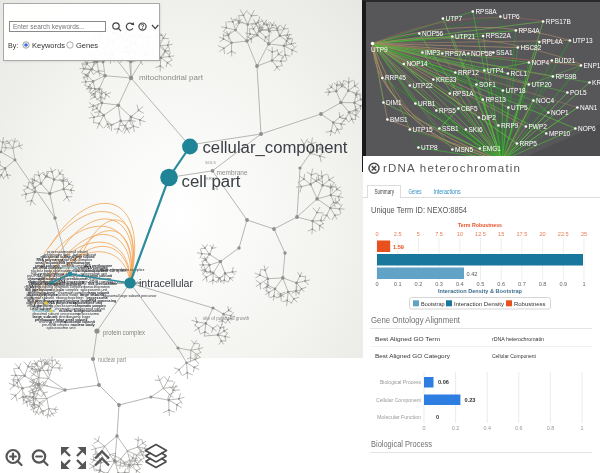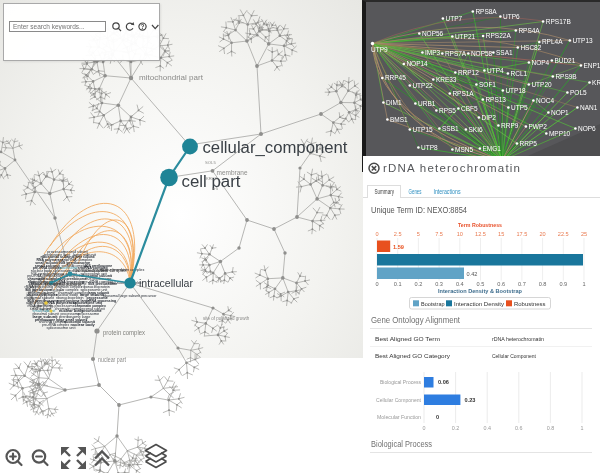--- a/index.html
+++ b/index.html
@@ -558,20 +558,30 @@
     <circle cx="5" cy="5" r="3.2"></circle>
             <line x1="7.4" y1="7.4" x2="10" y2="10"></line>
     <path d="M21.3 3.1 a3.5 3.5 0 1 0 0.6 4.2"></path>
     <polygon points="22.5,0.9 23.3,4.3 19.9,3.7" fill="#444" stroke="none"></polygon>
     <circle cx="31.5" cy="5.6" r="3.6"></circle>
    </g>
    <text x="31.5" y="8" font-size="6.5" fill="#444" text-anchor="middle" font-weight="bold">?</text>
    <path d="M41 4 l3.2 3.6 3.2 -3.6" stroke="#444" stroke-width="1.2" fill="none"></path>
   </svg>
  </div>
+ <div class="row2">
+  <svg width="150" height="10" style="vertical-align:middle">
+   <text x="0" y="8" font-size="7" fill="#333">By:</text>
+   <circle cx="18" cy="5" r="3.2" fill="#fff" stroke="#888" stroke-width="0.8"></circle>
+   <circle cx="18" cy="5" r="1.8" fill="#3a6bd6"></circle>
+   <text x="24" y="8" font-size="7.5" fill="#333">Keywords</text>
+   <circle cx="62" cy="5" r="3.2" fill="#fff" stroke="#999" stroke-width="0.8"></circle>
+   <text x="68" y="8" font-size="7.5" fill="#333">Genes</text>
+  </svg>
+ </div>
 </div>
 
 <div id="net">
 <svg width="234" height="170" viewBox="366 2 234 170">
  <g opacity="0.9">
           <line x1="502" y1="160.5" x2="472.8" y2="11.5" stroke="#3db832" stroke-width="0.8"></line>
           <line x1="372.5" y1="43.5" x2="472.8" y2="11.5" stroke="#3db832" stroke-width="0.6"></line>
           <line x1="502" y1="160.5" x2="500.4" y2="16.5" stroke="#1e8c1e" stroke-width="0.6"></line>
           <line x1="372.5" y1="43.5" x2="500.4" y2="16.5" stroke="#1e8c1e" stroke-width="0.5"></line>
           <line x1="502" y1="160.5" x2="543.1" y2="21.5" stroke="#6ecf45" stroke-width="0.6"></line>

